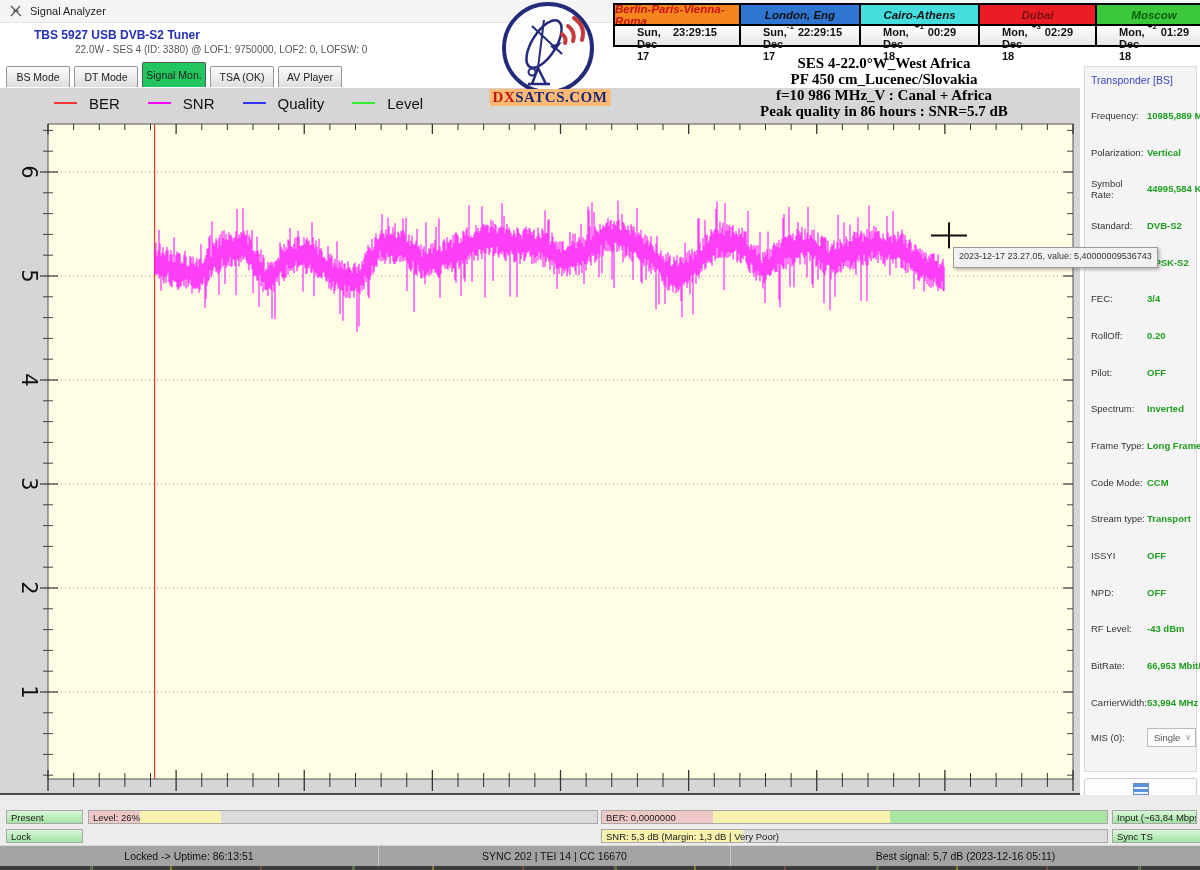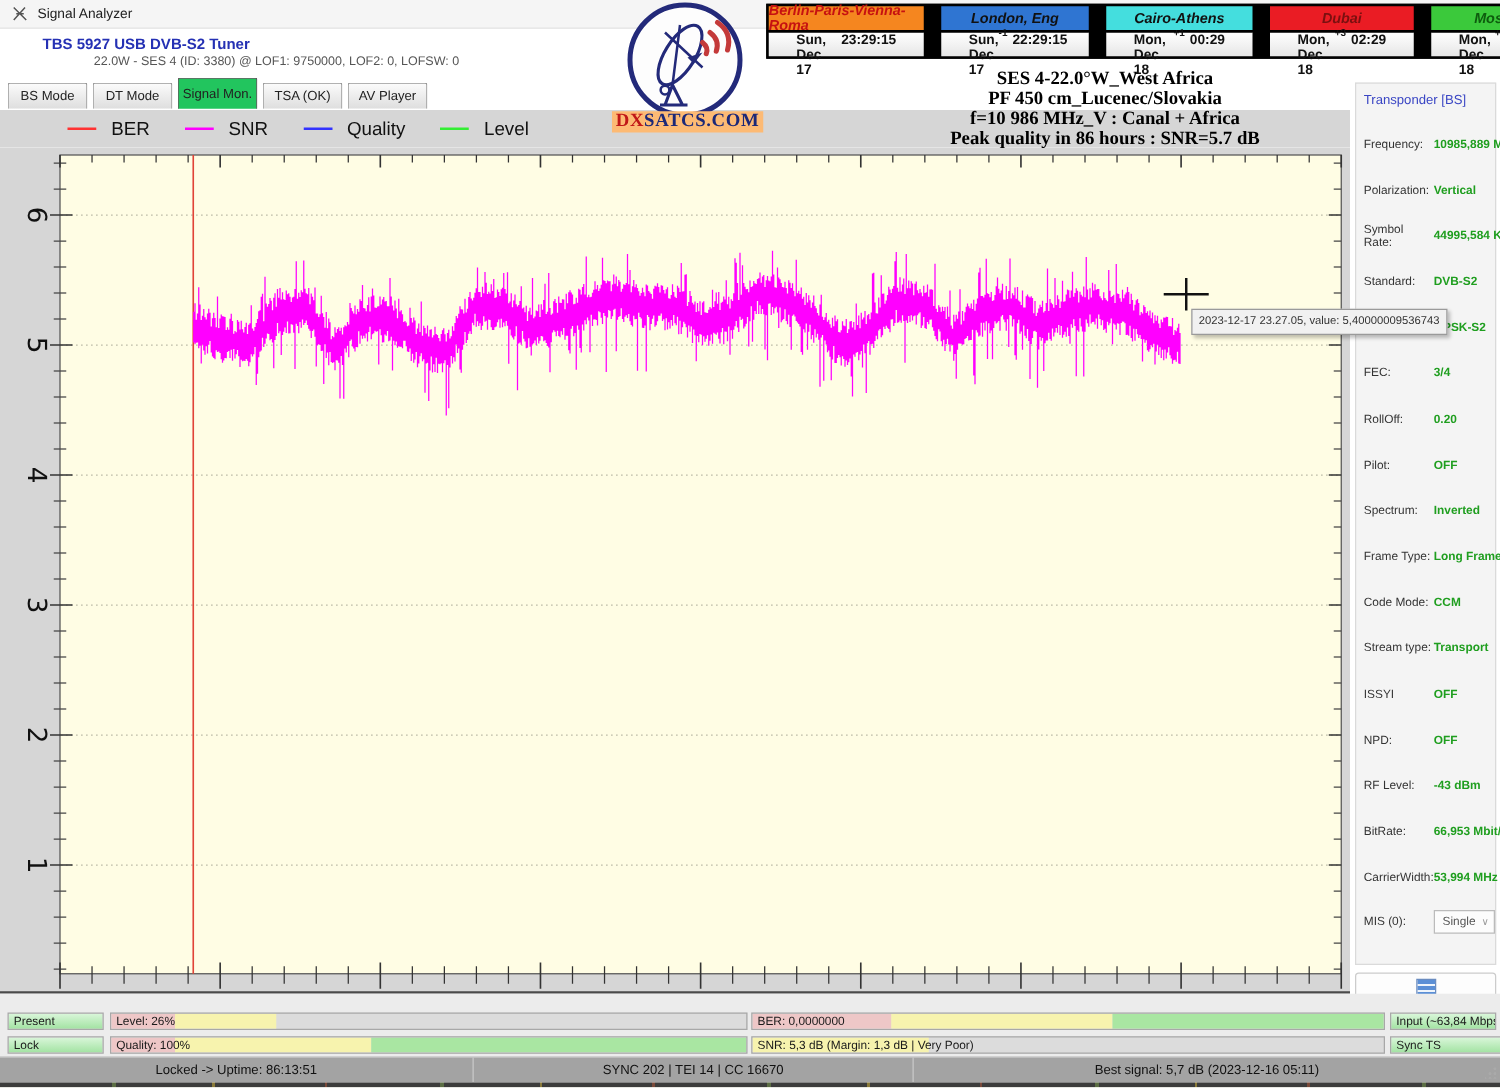--- a/index.html
+++ b/index.html
@@ -12,21 +12,21 @@
   .win-controls{position:absolute;top:1px;right:14px;display:flex;gap:18px;color:#8a8a8a;font-size:10px;z-index:1;}
   .win-controls span{cursor:default;}
 
   
   .tuner-name{position:absolute;left:34px;top:28px;font-size:12px;font-weight:bold;color:#2531b4;}
   .tuner-details{position:absolute;left:75px;top:44px;font-size:10px;color:#555;}
 
   
   .clocks{position:absolute;top:3px;left:613px;display:flex;z-index:3;border:2px solid #000;background:#000;}
   .clk-col{display:flex;flex-direction:column;}
-  .clk-col + .clk-col{border-left:2px solid #000;margin-left:12px;}
+  .clk-col + .clk-col{border-left:2px solid #000;}
   .clk-h{height:19px;font-style:italic;font-weight:bold;font-size:11.5px;display:flex;align-items:center;justify-content:center;}
   .clk-t{height:21px;background:linear-gradient(#ffffff,#e6e6e6);display:flex;align-items:flex-start;padding:0 22px;font-weight:bold;font-size:11px;color:#111;border-top:2px solid #000;box-sizing:border-box;}
   .clk-sp{flex:1;}
   .clk-off{font-size:8px;font-weight:bold;margin-right:4px;transform:translateY(-4px);}
 
   
   .logo{position:absolute;left:488px;top:0;width:124px;height:110px;z-index:4;}
   .logo-text{position:absolute;left:50%;transform:translateX(-50%);bottom:4px;background:#fdba74;padding:0 3px;font-family:"Liberation Serif",serif;font-weight:bold;font-size:15px;letter-spacing:.5px;white-space:nowrap;margin-top:28px;}
   .logo-dx{color:#c01818;}
   .logo-rest{color:#1c2878;}
@@ -477,26 +477,20 @@
         <div class="zone" style="left: 22%; width: 35%; background: rgb(247, 243, 174);"></div>
         <div class="zone" style="left: 57%; width: 43%; background: rgb(169, 230, 162);"></div>
         <span class="bar-label">BER: 0,0000000</span>
       </div>
       <div class="bar-cell status-cell" style="left: 1112px; top: 15px; width: 85px;">
         <span class="bar-label">Input (~63,84 Mbps)</span>
       </div>
       <div class="bar-cell status-cell" style="left: 6px; top: 34px; width: 77px;">
         <span class="bar-label">Lock</span>
       </div>
-      <div class="bar-cell meter-cell" style="left: 88px; top: 34px; width: 510px;">
-        <div class="zone" style="left: 0%; width: 10%; background: rgb(238, 199, 199);"></div>
-        <div class="zone" style="left: 10%; width: 31%; background: rgb(247, 243, 174);"></div>
-        <div class="zone" style="left: 41%; width: 59%; background: rgb(169, 230, 162);"></div>
-        <span class="bar-label">Quality: 100%</span>
-      </div>
       <div class="bar-cell meter-cell" style="left: 601px; top: 34px; width: 507px;">
         <div class="zone" style="left: 0%; width: 28%; background: rgb(247, 243, 174);"></div>
         <span class="bar-label">SNR: 5,3 dB (Margin: 1,3 dB | Very Poor)</span>
       </div>
       <div class="bar-cell status-cell" style="left: 1112px; top: 34px; width: 94px;">
         <span class="bar-label">Sync TS</span>
       </div>
     </div>
 
   <div class="statusbar">

